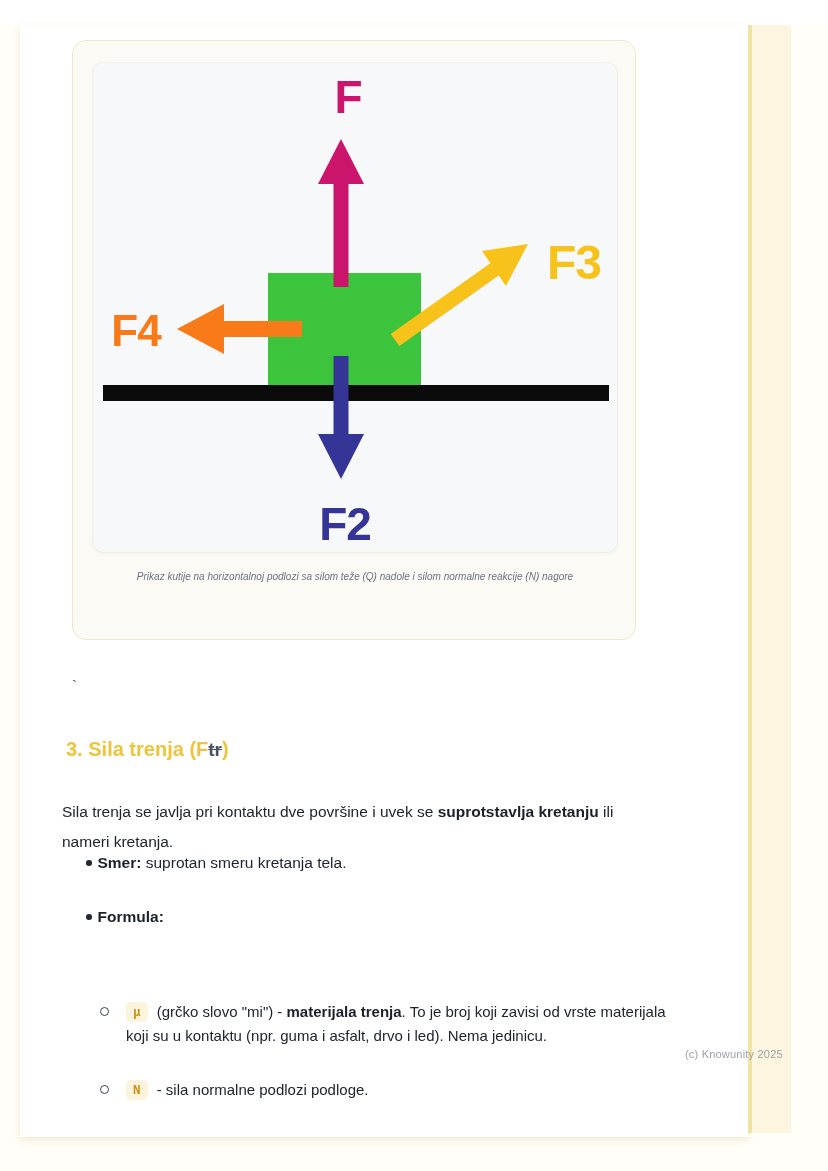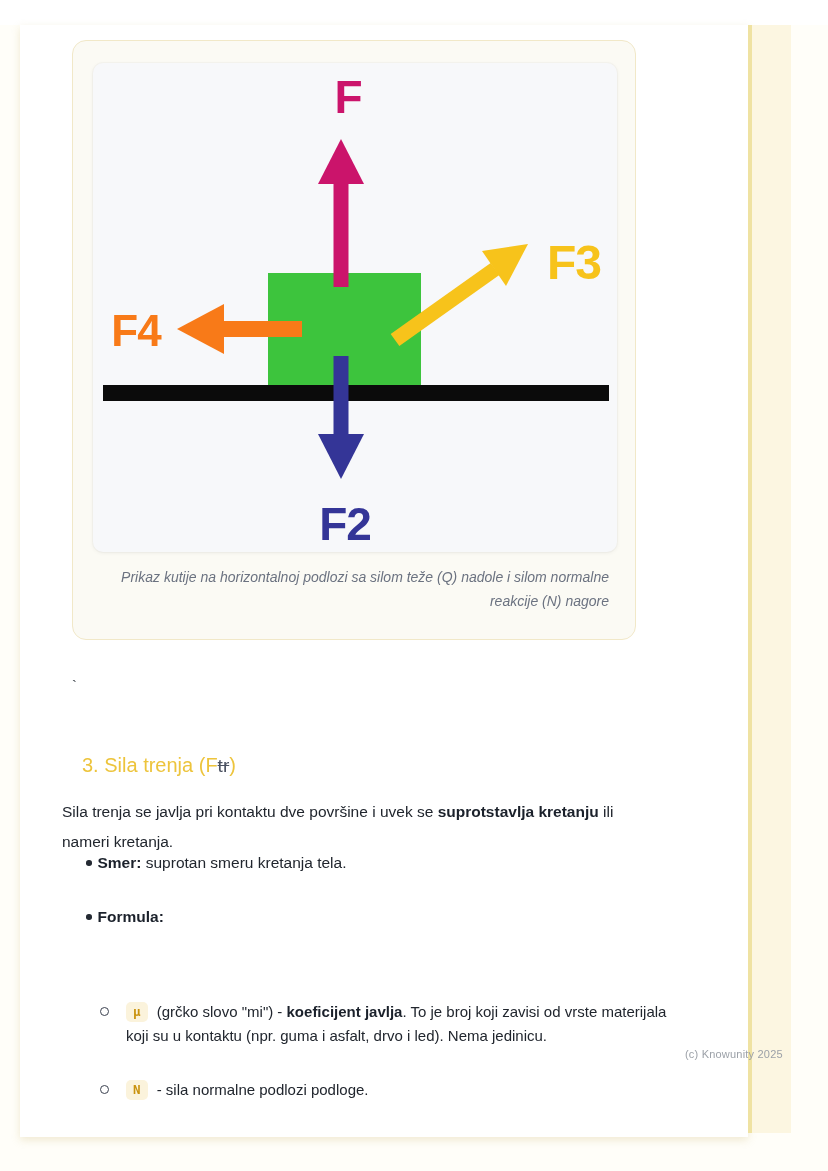--- a/index.html
+++ b/index.html
@@ -12,26 +12,26 @@
   .edge-band{position:absolute;left:751.5px;top:25px;width:39px;height:1108px;background:#FCF6E1;}
   .copyright{position:absolute;left:685px;top:1048px;font-size:11px;color:#9CA1A8;z-index:10;letter-spacing:.2px;}
 
   
   .figure-card{position:absolute;left:52px;top:15px;width:564px;height:600px;background:#FBFAF4;
                border:1px solid #F1E8C8;border-radius:14px;box-sizing:border-box;}
   .diagram-panel{position:absolute;left:20px;top:22px;width:524px;height:489px;background:#F7F8FA;
                  border-radius:10px;box-shadow:0 1px 4px rgba(0,0,0,.06),0 0 0 1px rgba(0,0,0,.02);}
   .diagram-panel svg{display:block;border-radius:10px;}
   .svg-label{font-family:"Liberation Sans",sans-serif;font-weight:700;letter-spacing:-1px;}
-  .caption{position:absolute;left:28px;top:524px;width:508px;text-align:right;font-style:italic;
-           font-size:14px;line-height:24px;color:#6B7280;}
+  .caption{position:absolute;left:28px;top:524px;width:508px;text-align:center;font-style:italic;
+           font-size:10px;line-height:24px;color:#6B7280;}
 
   
   .stray{position:absolute;left:52px;top:652px;font-size:15px;color:#3A4048;}
-  .heading{position:absolute;left:46px;top:710px;margin:16px;font-size:20px;font-weight:400;color:#EDC43C;line-height:28px;}
+  .heading{position:absolute;left:46px;top:710px;margin:0;font-size:20px;font-weight:700;color:#EDC43C;line-height:28px;}
   .heading .struck{color:#4A5160;text-decoration:line-through;font-size:.95em;}
   .intro{position:absolute;left:42px;top:772px;margin:0;width:592px;font-size:15.5px;line-height:30px;color:#21262E;}
   .intro strong,.bullet strong,.sb-text strong{font-weight:700;color:#1B212B;}
   .bullet{position:absolute;left:66px;display:flex;font-size:15.5px;line-height:22px;color:#21262E;}
   .bullet .dot{flex:none;width:5.5px;height:5.5px;background:#242A33;border-radius:50%;margin-top:8px;}
   .bullet .bullet-text{margin-left:6px;}
   .b1{top:827px;text-align:right;}
   .b2{top:881px;}
   .formula{position:absolute;left:42px;top:912px;width:604px;text-align:center;
            font-family:"DejaVu Serif",serif;font-size:17px;color:#23272F;}
@@ -94,21 +94,21 @@
     </div>
 
     <div class="bullet b2">
       <span class="dot"></span>
       <div class="bullet-text"><strong>Formula:</strong></div>
     </div>
 
 
     <div class="subbullet s1">
       <span class="circle"></span>
-      <div class="sb-text"><code class="badge">μ</code><span> (grčko slovo "mi") - </span><strong>koeficijent javlja</strong><span>. To je broj koji zavisi od vrste materijala koji su u kontaktu (npr. guma i asfalt, drvo i led). Nema jedinicu.</span></div>
+      <div class="sb-text"><code class="badge">μ</code><span> (grčko slovo "mi") - </span><strong>materijala trenja</strong><span>. To je broj koji zavisi od vrste materijala koji su u kontaktu (npr. guma i asfalt, drvo i led). Nema jedinicu.</span></div>
     </div>
 
     <div class="subbullet s2">
       <span class="circle"></span>
       <div class="sb-text"><code class="badge">N</code><span> - sila normalne podlozi podloge.</span></div>
     </div>
 
   </div>
 
   <div class="edge-line"></div>

